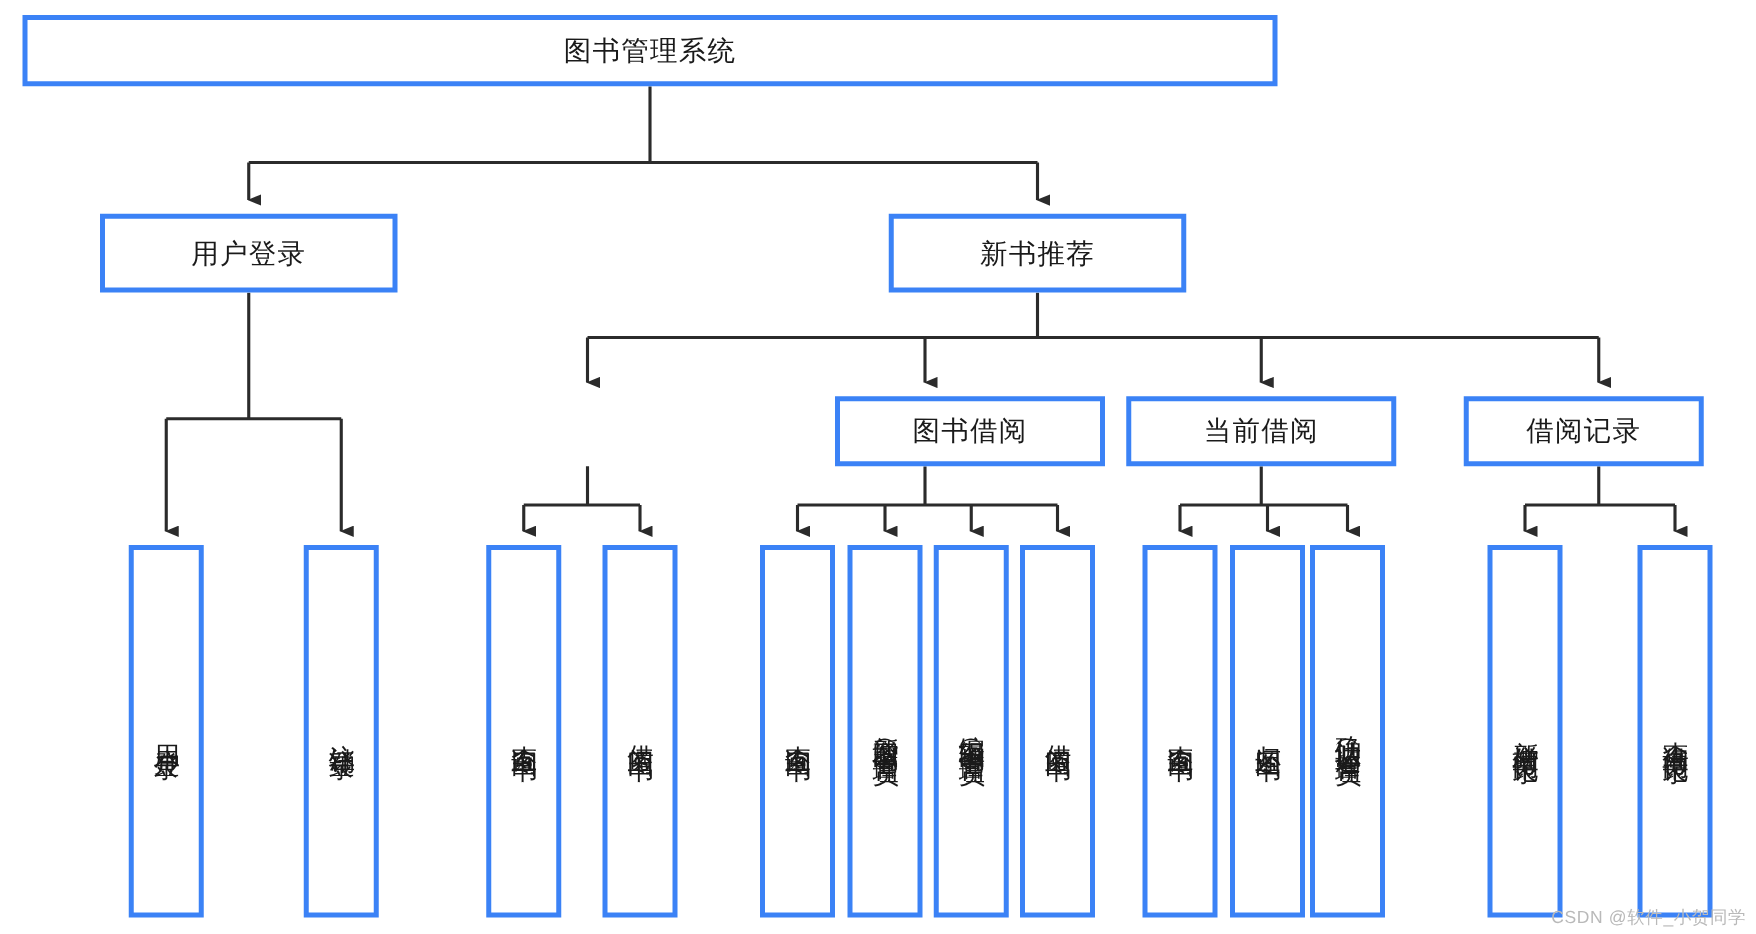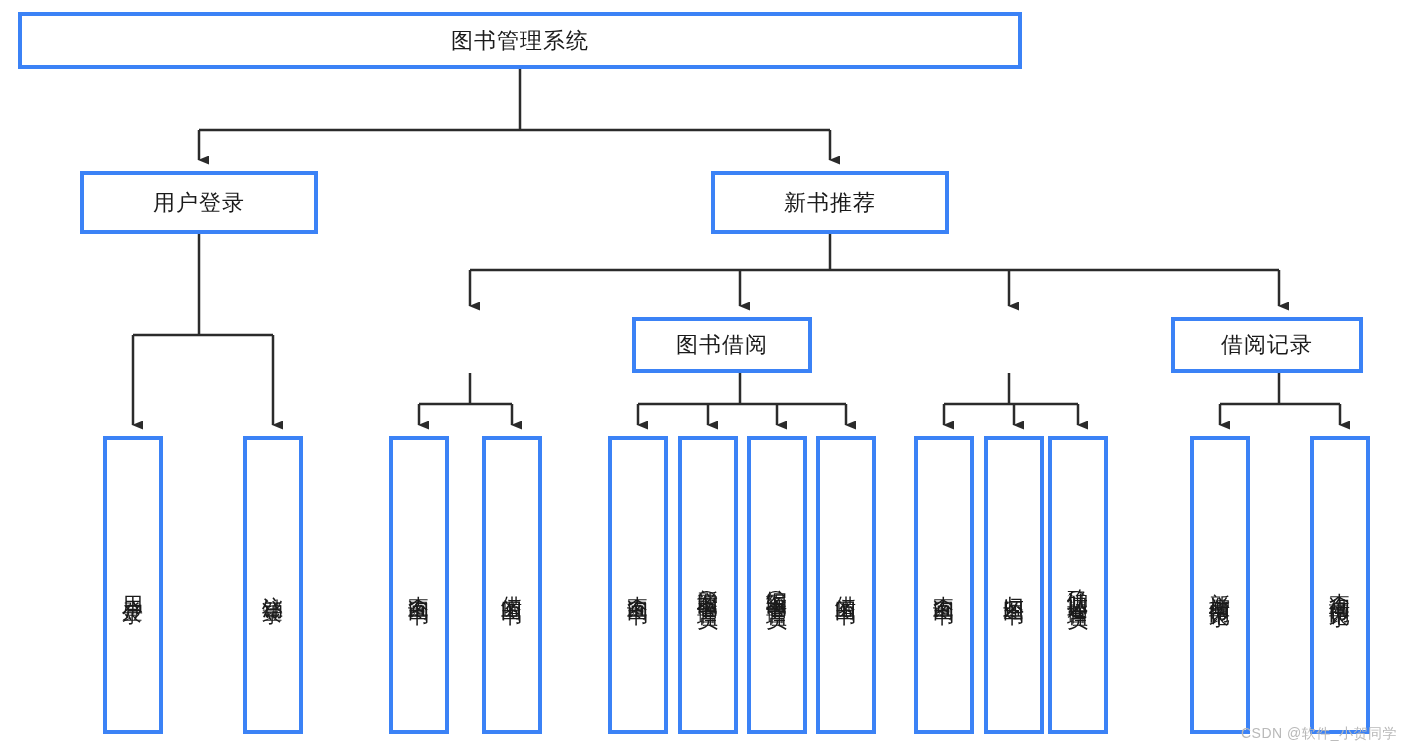--- a/index.html
+++ b/index.html
@@ -123,22 +123,25 @@
     <span class="htext">图书管理系统</span>
   </div>
 
   <div class="node horiz" style="left:80px; top:171px; width:238px; height:63px;">
     <span class="htext">用户登录</span>
   </div>
   <div class="node horiz" style="left:711px; top:171px; width:238px; height:63px;">
     <span class="htext">新书推荐</span>
   </div>
 
-  <div class="node horiz" style="left:632px; top:317px; width:180px; height:56px;">
+  <div class="node horiz" style="left:668px; top:317px; width:216px; height:56px;">
     <span class="htext">图书借阅</span>
+  </div>
+  <div class="node horiz" style="left:901px; top:317px; width:216px; height:56px;">
+    <span class="htext">当前借阅</span>
   </div>
   <div class="node horiz" style="left:1171px; top:317px; width:192px; height:56px;">
     <span class="htext">借阅记录</span>
   </div>
 
   <div class="node leaf" style="left:103px; top:436px; width:60px; height:298px;">
     <span class="vtext">用户登录</span>
   </div>
   <div class="node leaf" style="left:243px; top:436px; width:60px; height:298px;">
     <span class="vtext">注销登录</span>

